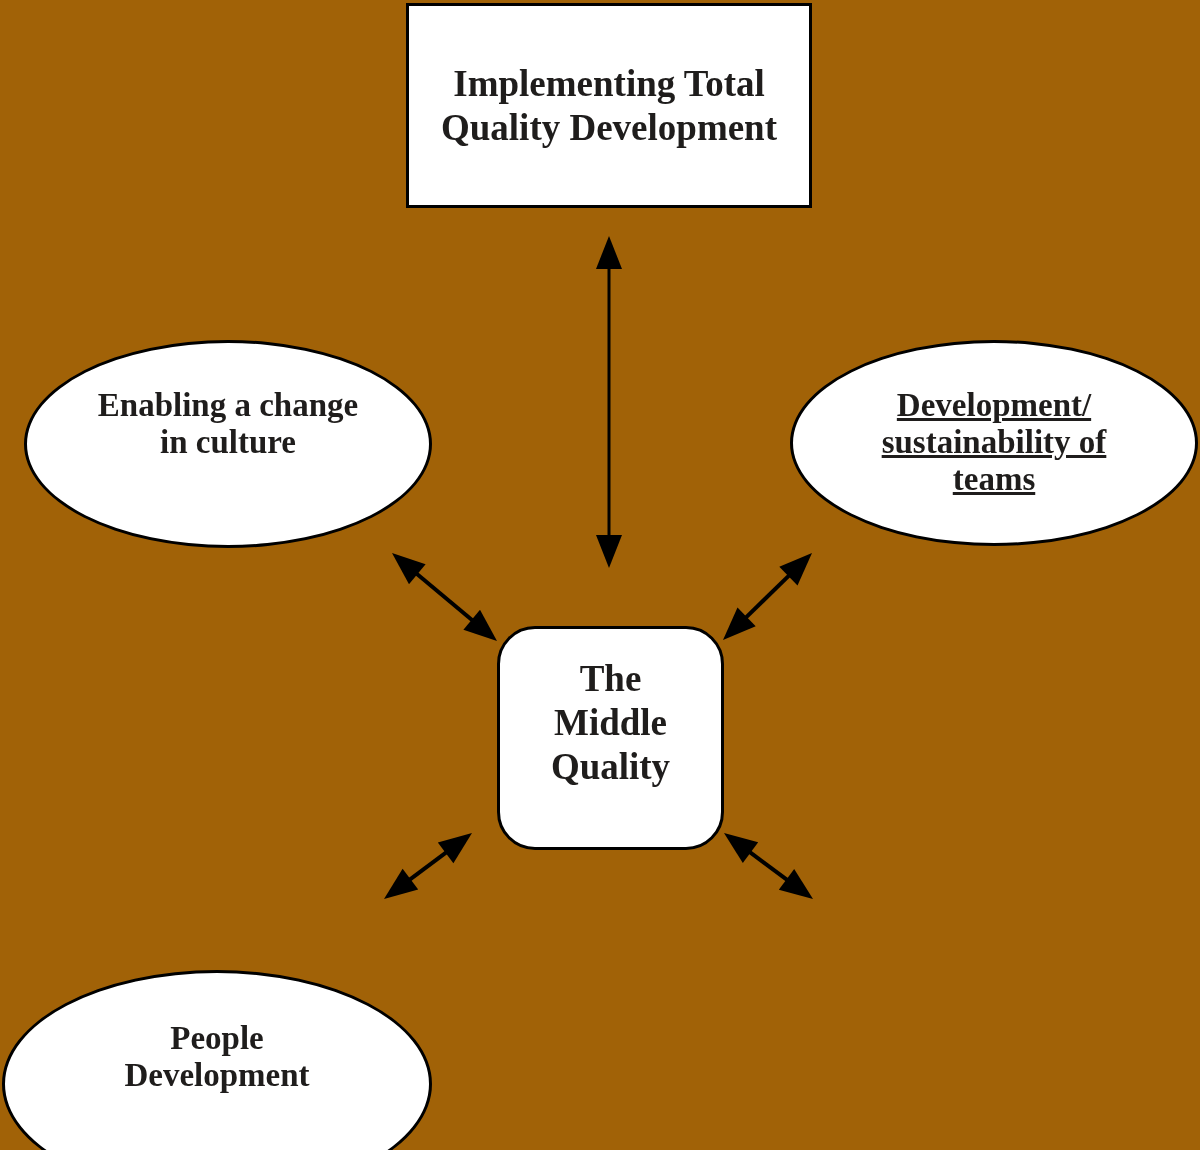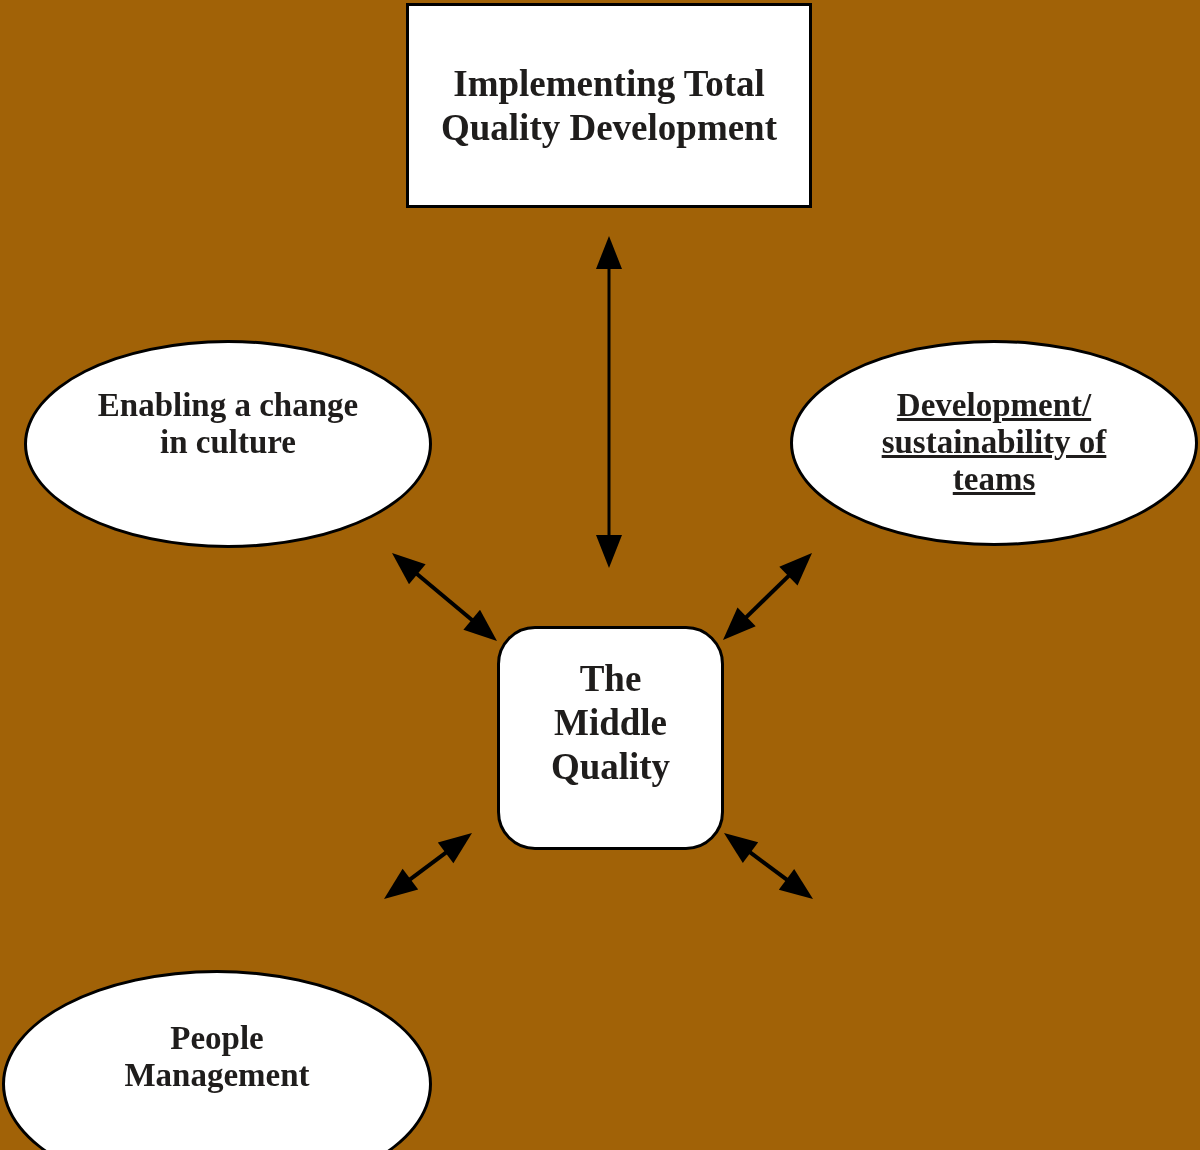--- a/index.html
+++ b/index.html
@@ -86,21 +86,21 @@
   </div>
 
   <div class="node ellipse" id="node-teams">
     <div>Development/</div>
     <div>sustainability of</div>
     <div>teams</div>
   </div>
 
   <div class="node ellipse" id="node-people">
     <div>People</div>
-    <div>Management</div>
+    <div>Development</div>
   </div>
 
 
   <svg id="arrow-layer" viewBox="0 0 1200 1150" xmlns="http://www.w3.org/2000/svg">
 
     <g>
       <line x1="609" y1="260" x2="609" y2="545" stroke-width="3"></line>
       <polygon points="609,236 596,269 622,269"></polygon>
       <polygon points="609,568 596,535 622,535"></polygon>
     </g>

